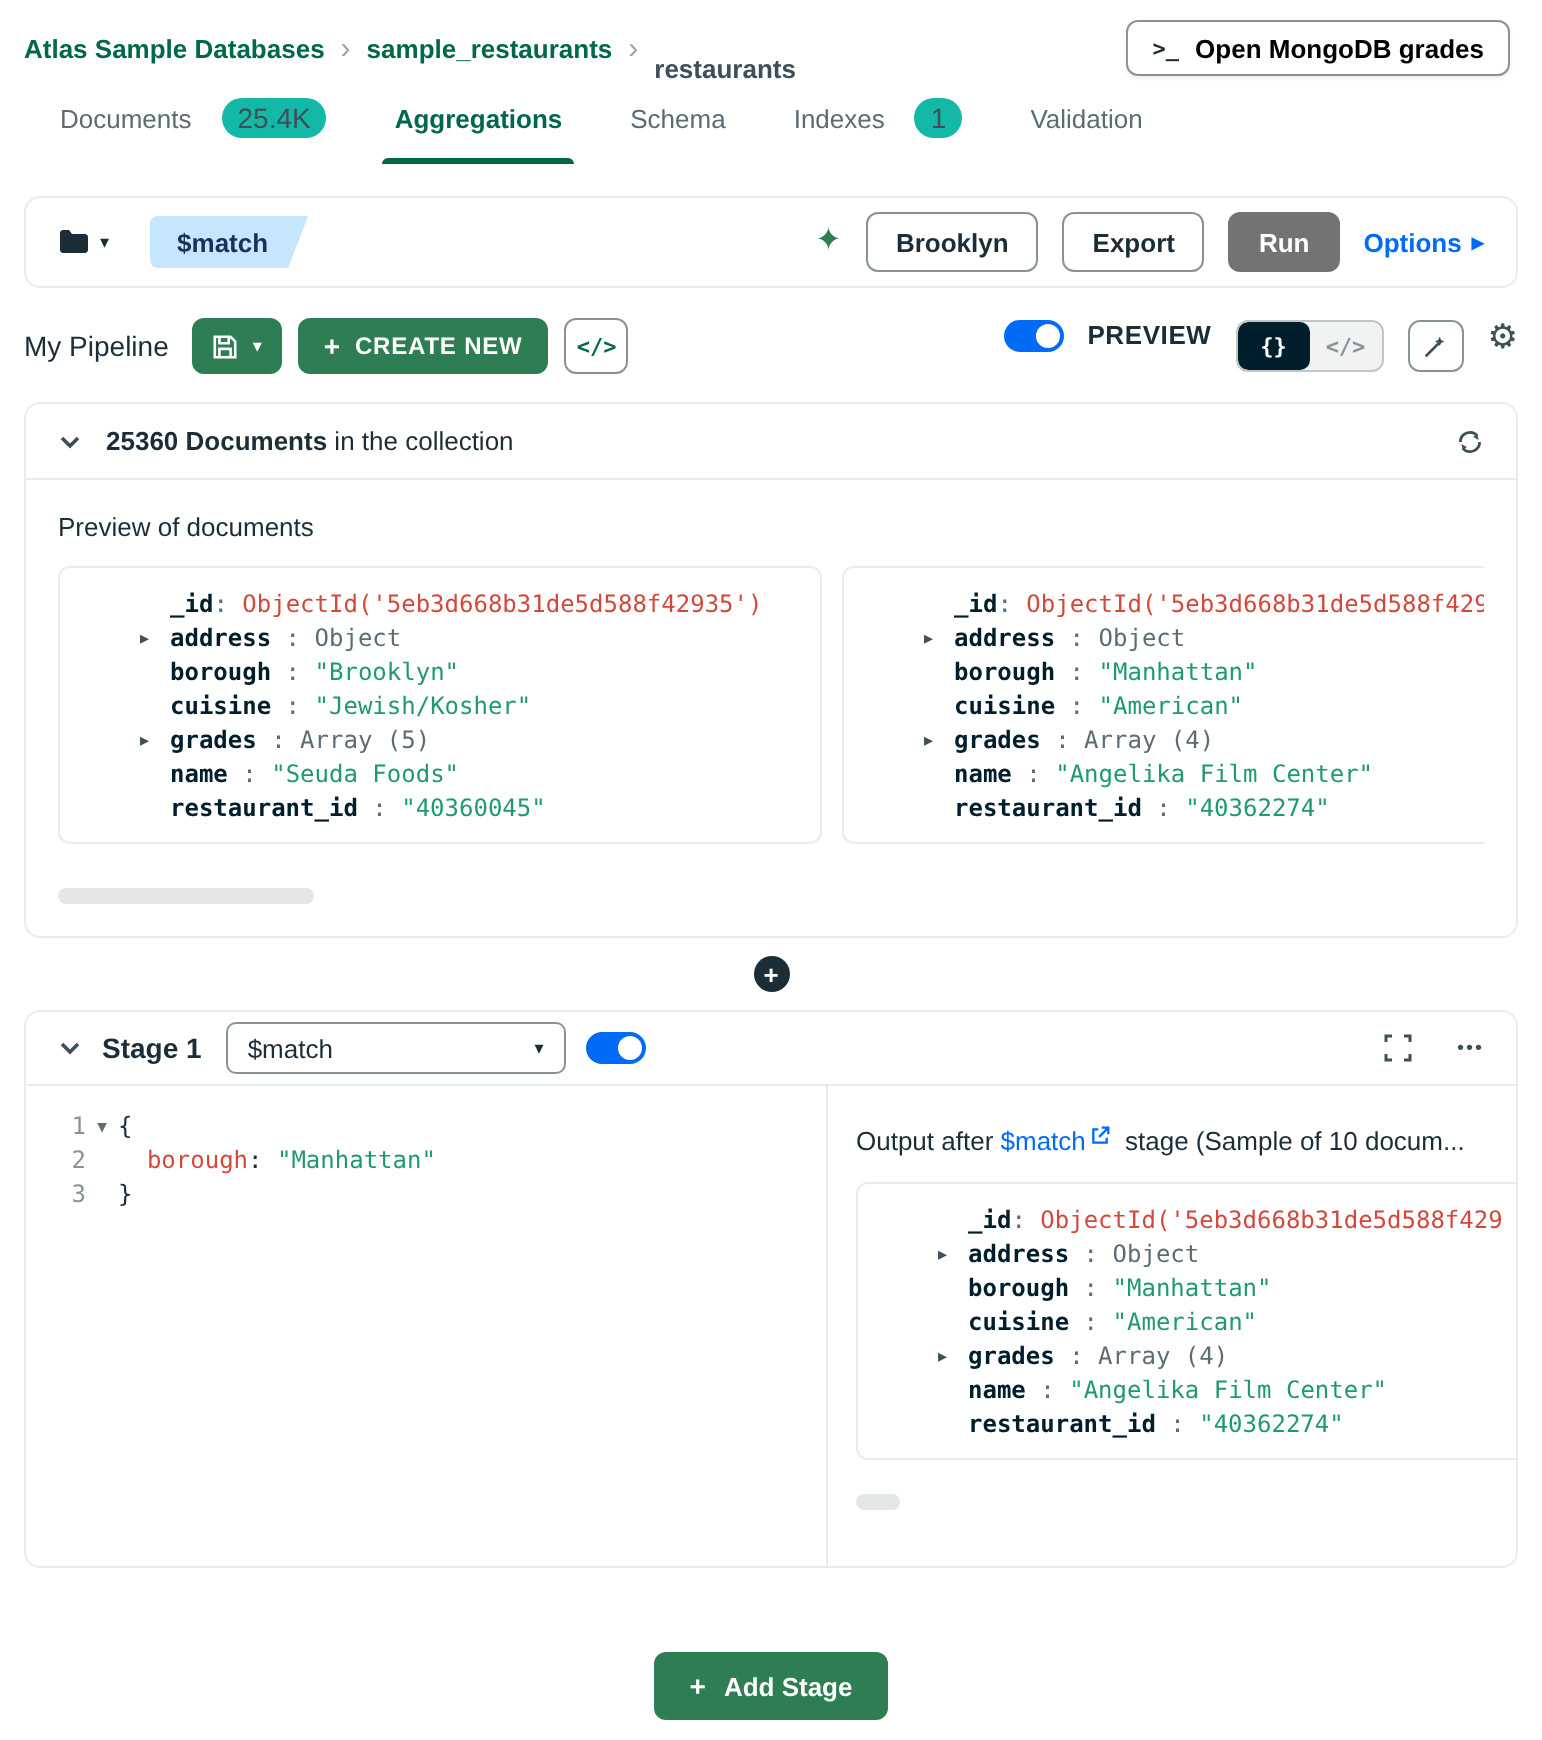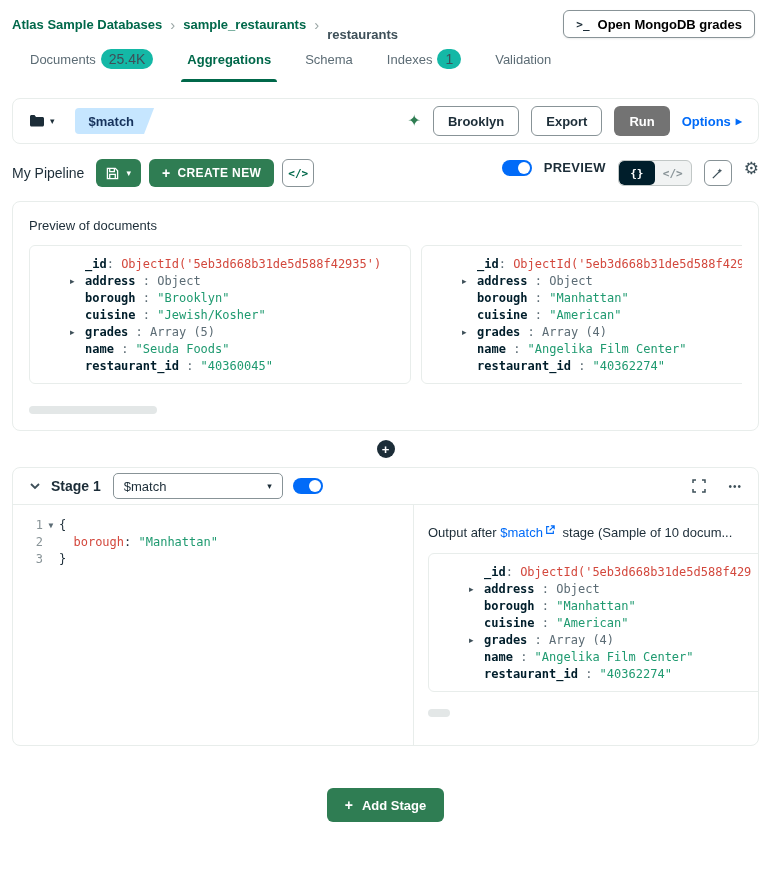--- a/index.html
+++ b/index.html
@@ -12,21 +12,21 @@
   .crumb-link { color:#00684A; cursor:pointer; }
   .crumb-current { color:#3D4F58;margin-top:20px; }
   .crumb-sep { color:#9aa6a5; font-size:15px; font-weight:normal; }
   .shell-btn { margin-left:auto; display:flex; align-items:center; gap:8px; height:28px;
     padding:0 12px; border:1px solid #889397; border-radius:6px; background:#fff;
     font-size:13px; font-weight:bold; box-shadow:0 1px 2px rgba(0,0,0,.08); cursor:pointer; }
   .term-ic { font-family:"DejaVu Sans Mono", monospace; font-size:11px; font-weight:bold; color:#1C2D38; }
 
   
   .tabs-row { display:flex; gap:34px; padding:0 30px; margin-top:10px; height:34px; }
-  .tab { display:flex; align-items:center; gap:5px; font-size:13px; color:#5C6C75;
+  .tab { display:flex; align-items:center; gap:15px; font-size:13px; color:#5C6C75;
     position:relative; padding-bottom:12px; cursor:pointer; }
   .tab.active { color:#00684A; font-weight:bold; }
   .tab.active::after { content:""; position:absolute; left:-6px; right:-6px; bottom:0;
     height:3px; background:#00684A; border-radius:3px 3px 0 0; }
   .badge { background:#14b8a6; color:#3D4F58; font-size:14px; font-weight:normal;
     border-radius:10px; padding:2px 8px; }
 
   
   .toolbar-card { margin:16px 12px 0; height:46px; border:1px solid #E8EDEB; border-radius:8px;
     display:flex; align-items:center; padding:0 16px; }
@@ -226,20 +226,35 @@
       <svg width="13" height="13" viewBox="0 0 14 14" stroke="#3D4F58" stroke-width="1.4" fill="none">
           <path d="M2 12L9 5"></path>
           <path d="M9.5 1.5l.8 1.7 1.7.8-1.7.8-.8 1.7-.8-1.7-1.7-.8 1.7-.8z" fill="#3D4F58" stroke="none"></path>
         </svg>
     </div>
     <span class="gear">⚙</span>
   </div>
 </div>
 
 <div class="section-card">
+  <div class="section-header">
+    <svg width="12" height="12" viewBox="0 0 12 12" fill="none" stroke="#3D4F58" stroke-width="1.8">
+        <path d="M2 4l4 4 4-4"></path>
+      </svg>
+    <span>
+      <span class="count-bold">25360 Documents</span><span class="count-rest"> in the collection</span>
+    </span>
+    <span class="refresh-btn">
+      <svg width="14" height="14" viewBox="0 0 16 16">
+          <path d="M13.5 8a5.5 5.5 0 0 1-9.7 3.5M2.5 8a5.5 5.5 0 0 1 9.7-3.5" fill="none" stroke="#3D4F58" stroke-width="1.6"></path>
+          <path d="M3 9.2 3.8 11.9 6.4 11z" fill="#3D4F58"></path>
+          <path d="M13 6.8 12.2 4.1 9.6 5z" fill="#3D4F58"></path>
+        </svg>
+    </span>
+  </div>
   <div class="preview-heading">Preview of documents</div>
   <div class="cards-row">
     <div class="doc-card">
 
         <div class="doc-row">
           <span class="caret-cell"></span><span class="doc-key">_id</span><span class="doc-sep">: </span><span class="doc-val v-objectid">ObjectId('5eb3d668b31de5d588f42935')</span>
         </div>
 
         <div class="doc-row">
           <span class="caret-cell">▸</span><span class="doc-key">address</span><span class="doc-sep"> : </span><span class="doc-val v-plain">Object</span>

